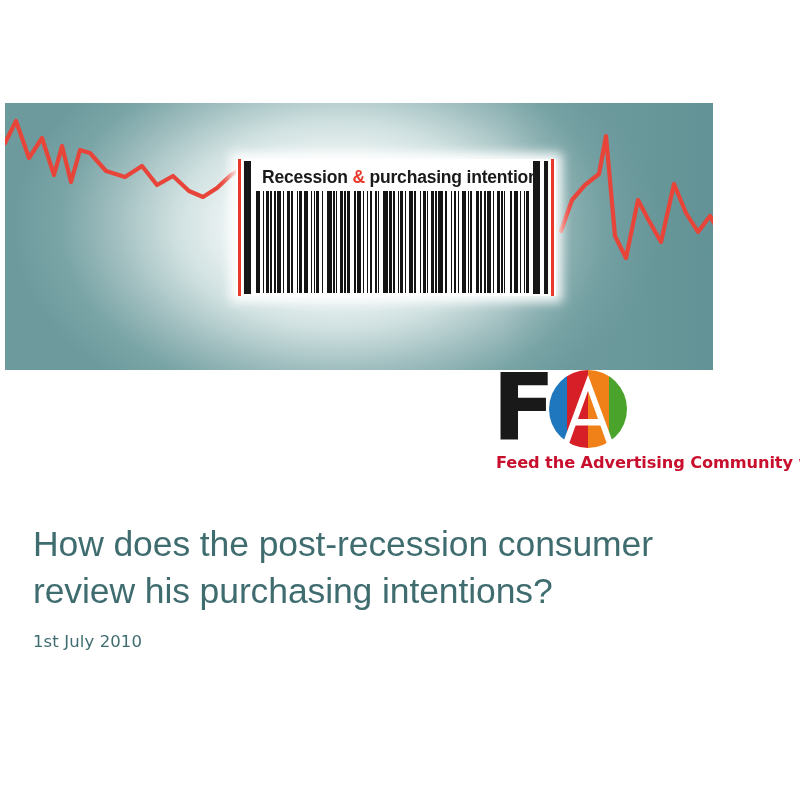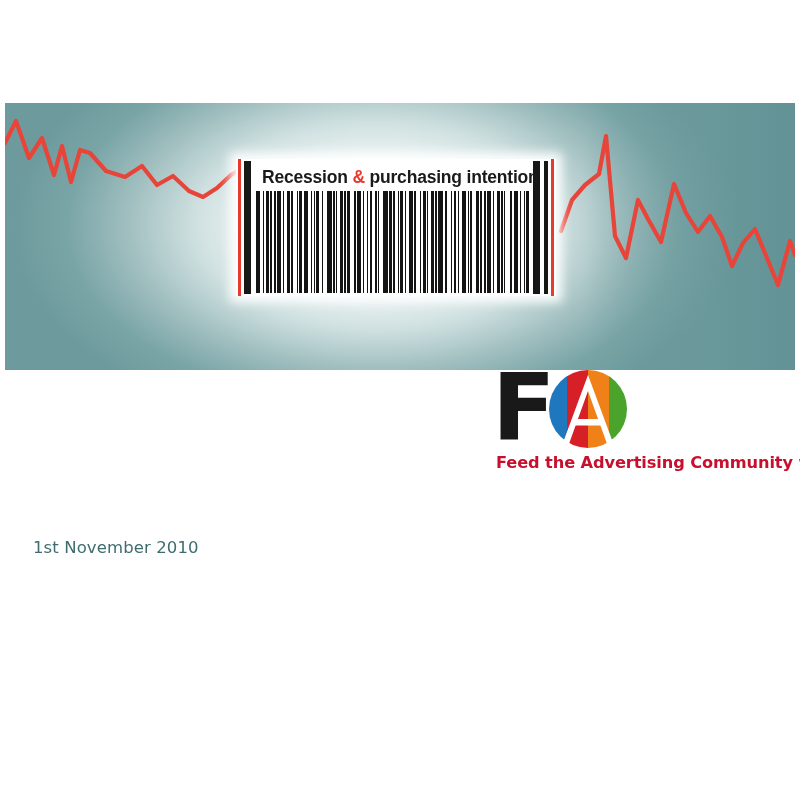--- a/index.html
+++ b/index.html
@@ -14,21 +14,21 @@
     overflow: hidden;
     font-family: "Liberation Sans", sans-serif;
     -webkit-font-smoothing: antialiased;
   }
 
   
   #hero-banner {
     position: absolute;
     left: 5px;
     top: 103px;
-    width: 790px;
+    width: 708px;
     height: 267px;
     overflow: hidden;
     background:
       radial-gradient(ellipse 46% 78% at 47% 46%,
         #ffffff 0%,
         #fdfefe 16%,
         #eef4f4 32%,
         #cfe0e0 50%,
         #9dbcbd 70%,
         #7aa5a7 85%,
@@ -287,14 +287,15 @@
         <path d="M 42 6 L 69 79 L 62.5 79 L 42 22 L 21.5 79 L 15 79 Z" fill="#ffffff"></path>
         <path d="M 29.5 50 L 54.5 50 L 56.8 56.5 L 27.2 56.5 Z" fill="#ffffff"></path>
       </svg>
     </span>
 
   </div>
   <div class="tagline">Feed the Advertising Community with Trends</div>
 </div>
 
 <div id="title-block">
-  <div id="deck-date">1st November 2010</div>
+  <h1 id="deck-title">How does the post-recession consumer review his purchasing intentions?</h1>
+  <div id="deck-date">1st July 2010</div>
 </div>
 
 </body></html>

